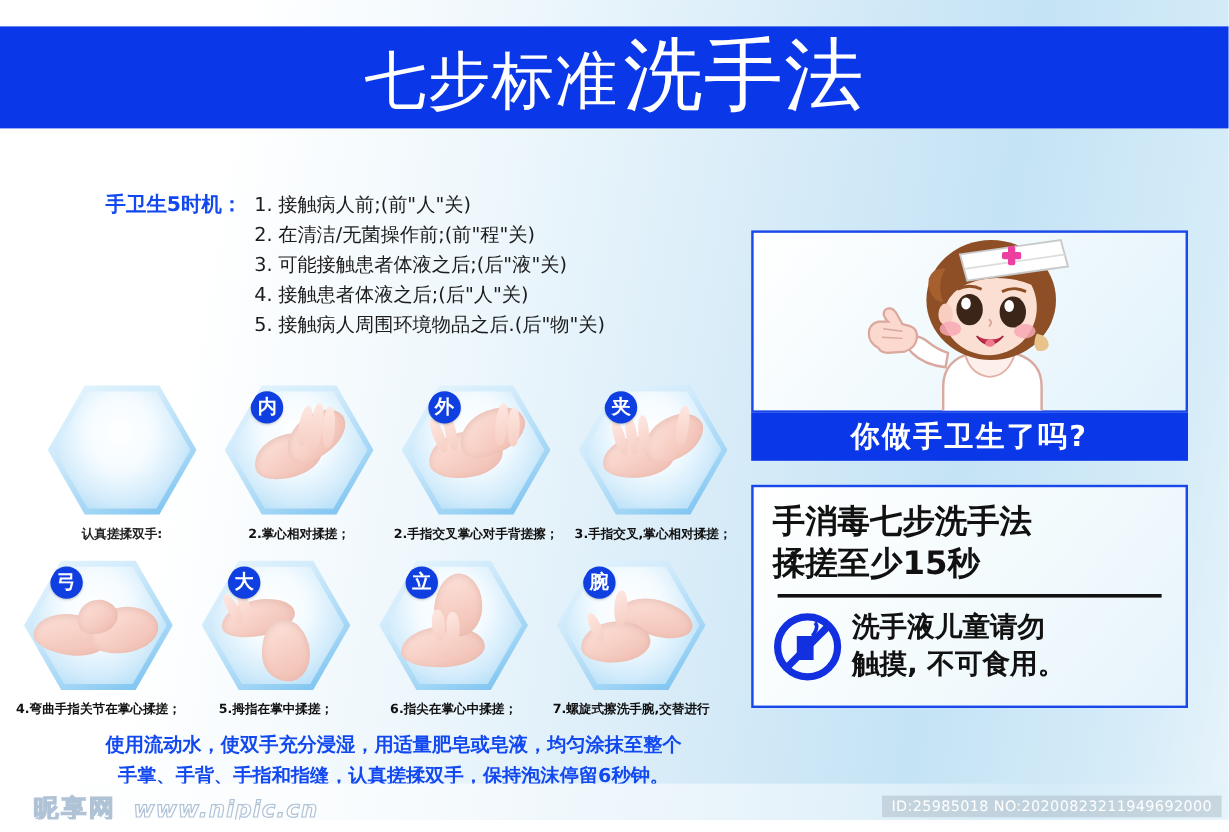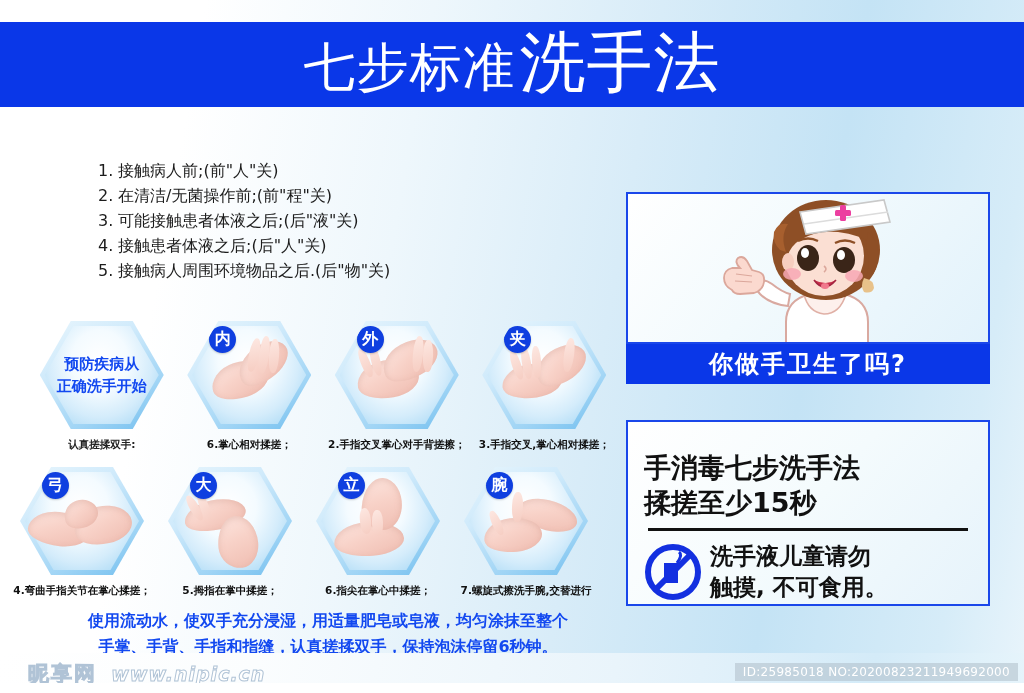--- a/index.html
+++ b/index.html
@@ -112,22 +112,21 @@
     display: flex; align-items: center; justify-content: center;
   }
   #nurse-banner span {
     color: #ffffff; font-size: 24px; font-weight: 700; letter-spacing: 2px;
   }
   #info-panel {
     position: absolute; left: 626px; top: 404px;
     width: 364px; height: 186px;
     border: 2px solid #1a47ea;
     background: linear-gradient(130deg,#ffffff 0%,#f4fbfd 50%,#e6f3fb 100%);
-    padding: 28px 16px 0 16px;
-    margin-top: 16px;
+    padding: 11px 16px 0 16px;
   }
   #info-title {
     color: #111; font-size: 27px; font-weight: 700; line-height: 35px;
     letter-spacing: 0px;
   }
   #info-divider { height: 3px; background: #111; margin: 8px 4px 10px 4px; }
   #info-warn { display: flex; align-items: center; }
   #no-drink-icon { width: 58px; height: 58px; flex: 0 0 58px; margin-right: 8px; }
   #info-warn-text { color: #111; font-size: 23px; font-weight: 700; line-height: 31px; }
   
@@ -158,20 +157,21 @@
 <div id="poster">
 
   <div id="title-banner">
     <div class="title-wrap">
       <span class="title-a">七步标准</span>
       <span class="title-b">洗手法</span>
     </div>
   </div>
 
   <div id="moments">
+    <div id="moments-label">手卫生5时机：</div>
     <div id="moments-list">
       <div class="moment-row">
         <span class="moment-num">1.</span>
         <span>接触病人前;(前"人"关)</span>
       </div>
       <div class="moment-row">
         <span class="moment-num">2.</span>
         <span>在清洁/无菌操作前;(前"程"关)</span>
       </div>
       <div class="moment-row">
@@ -189,41 +189,37 @@
     </div>
   </div>
 
   <div id="hex-grid">
 
     <div class="hex-row r1">
 
       <div class="hex-cell">
         <div class="hex-shape">
           <div class="hex-inner"></div>
-          <div class="hex-label">
-            <div>预防疾病从</div>
-            <div>正确洗手开始</div>
-          </div>
         </div>
         <div class="hex-cap plain">认真搓揉双手:</div>
       </div>
 
       <div class="hex-cell">
         <div class="hex-shape">
           <div class="hex-inner"></div>
           <div class="hands">
             <div class="palm" style="left:24px;top:42px;width:58px;height:36px;transform:rotate(-18deg)"></div>
             <div class="palm" style="left:48px;top:26px;width:56px;height:34px;transform:rotate(-40deg)"></div>
             <div class="finger" style="left:62px;top:18px;width:10px;height:34px;transform:rotate(12deg)"></div>
             <div class="finger" style="left:72px;top:16px;width:10px;height:38px;transform:rotate(8deg)"></div>
             <div class="finger" style="left:82px;top:19px;width:10px;height:34px;transform:rotate(4deg)"></div>
           </div>
           <div class="badge">内</div>
         </div>
-        <div class="hex-cap">6.掌心相对揉搓；</div>
+        <div class="hex-cap">2.掌心相对揉搓；</div>
       </div>
 
       <div class="hex-cell">
         <div class="hex-shape">
           <div class="hex-inner"></div>
           <div class="hands">
             <div class="palm" style="left:22px;top:40px;width:62px;height:38px;transform:rotate(-10deg)"></div>
             <div class="palm" style="left:46px;top:22px;width:58px;height:36px;transform:rotate(-28deg)"></div>
             <div class="finger" style="left:26px;top:28px;width:9px;height:30px;transform:rotate(-22deg)"></div>
             <div class="finger" style="left:36px;top:24px;width:9px;height:32px;transform:rotate(-14deg)"></div>

